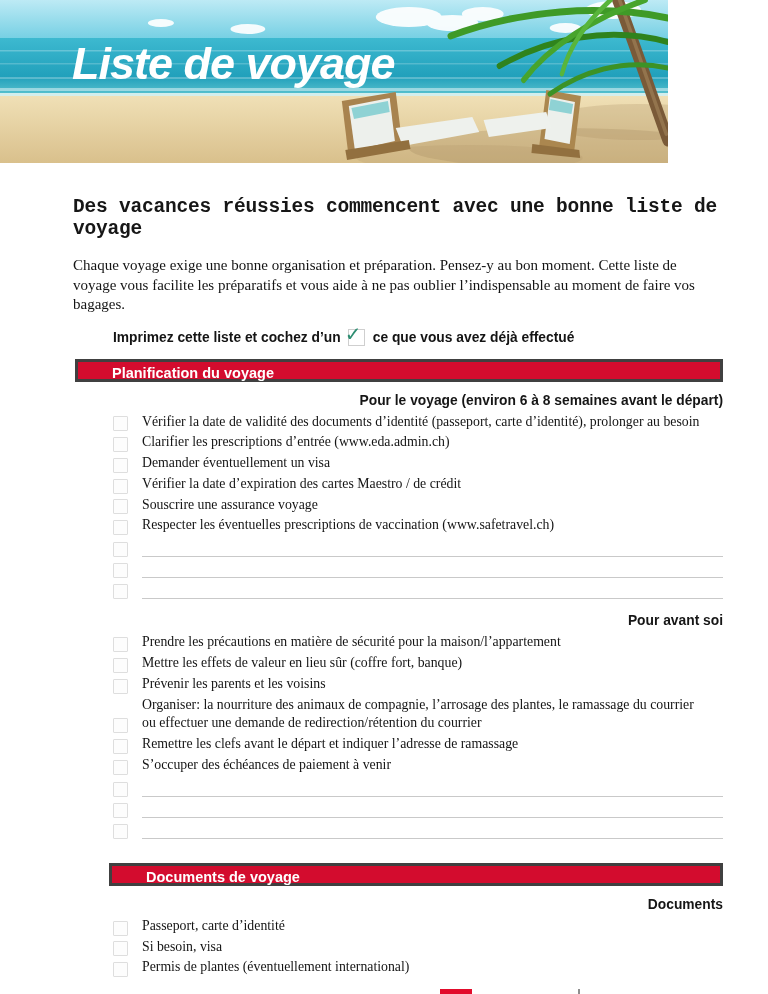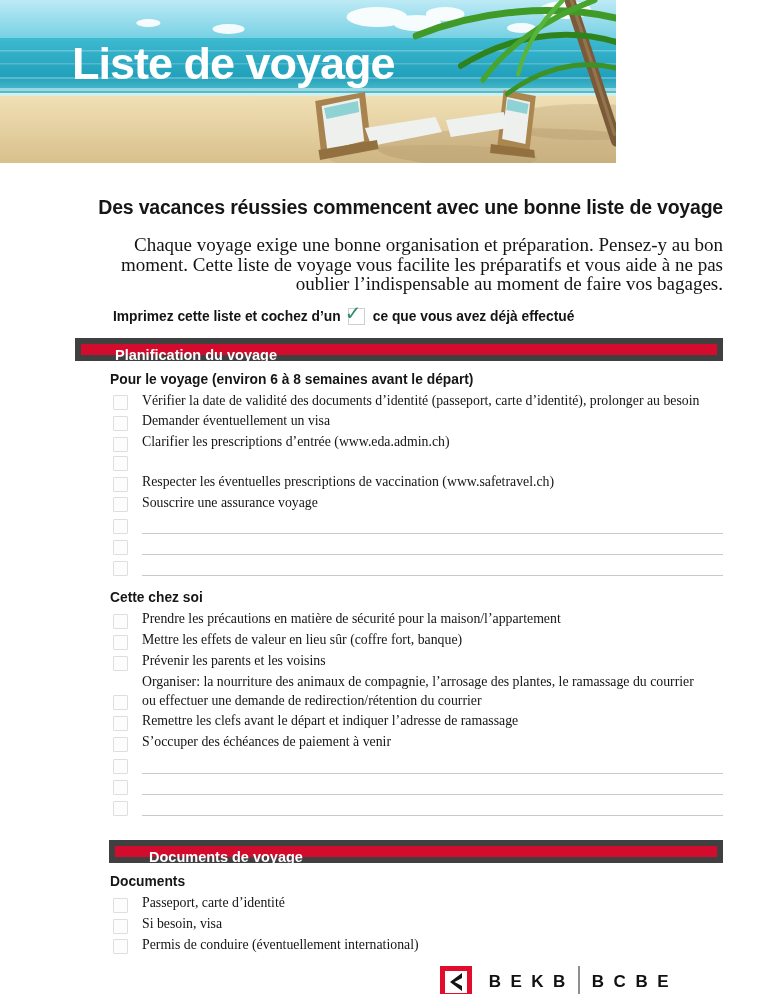--- a/index.html
+++ b/index.html
@@ -1,45 +1,45 @@
 <!DOCTYPE html>
 <html style="--banner-red: #d30c2e; --check-green: #2e8e72; --logo-red: #e20c2c; --line-gray: #c9c9c9;"><head>
 <meta charset="utf-8">
 <style>
   html,body{margin:0;padding:0;background:#fff;}
   .page{position:relative;width:768px;height:994px;background:#fff;overflow:hidden;
         font-family:"Liberation Serif",serif;color:#141414;}
 
   
-  .hero{position:relative;width:616px;height:163px;}
+  .hero{position:relative;width:668px;height:163px;font-style:italic;}
   .hero svg{display:block;width:100%;height:100%;}
   .hero-title{position:absolute;left:72px;top:38px;
      font-family:"Liberation Sans",sans-serif;font-weight:700;font-size:45px;
      color:#ffffff;letter-spacing:-1px;}
 
   
   .content{padding:0 45px 0 73px;}
-  .headline{margin:33px 0 16px;font-family:Liberation Sans, sans-serif;
-     font-weight:700;font-size:19.5px;color:#161616;letter-spacing:-0.2px;text-align:right;}
-  .intro{margin:15px 0 0;font-size:19px;line-height:19.5px;text-align:right;}
+  .headline{margin:33px 0 16px;font-family:Liberation Mono, monospace;
+     font-weight:700;font-size:19.5px;color:#161616;letter-spacing:-0.2px;}
+  .intro{margin:15px 0 0;font-size:15px;line-height:19.5px;}
   .instruction{margin:14px 0 0;font-family:"Liberation Sans",sans-serif;
      font-weight:700;font-size:13.8px;display:flex;align-items:center;padding-left:40px;}
   .check-box{position:relative;display:inline-block;width:15px;height:15px;
      border:1px solid #cfcfcf;background:#fff;margin:0 8px 0 7px;}
   .check-box .glyph{position:absolute;left:-4px;top:-8px;font-size:20px;
      font-weight:700;color:var(--check-green,#2e8e72);font-family:"DejaVu Sans",sans-serif;}
 
   
   .banner{margin:13px 0 0 2px;height:23px;line-height:23px;
-     background:var(--banner-red,#d30c2e);border:6px solid #404040;box-sizing:border-box;
+     background:var(--banner-red,#d30c2e);border:3px solid #404040;box-sizing:border-box;
      color:#fff;font-family:"Liberation Sans",sans-serif;font-weight:700;font-size:14.5px;
      padding-left:34px;}
   .section:nth-child(2) .banner{margin-top:24px;margin-left:36px;}
   .group-title{margin:14px 0 5px 37px;font-family:"Liberation Sans",sans-serif;
-     font-weight:700;font-size:13.8px;color:#161616;}
+     font-weight:700;font-size:13.8px;color:#161616;text-align:right;}
   .banner + .group-title{margin-top:11px;}
   .row{display:flex;align-items:flex-end;margin:0 0 2px 40px;}
   .checkbox{flex:0 0 13px;width:13px;height:13px;border:1px solid #dedede;
      background:#fdfdfd;margin:2px 14px 0 0;border-radius:1px;box-sizing:content-box;}
   .item-label{font-size:13.8px;line-height:18.8px;white-space:pre-line;}
   .row.blank{height:20px;margin-bottom:1px;}
   .fill-line{flex:1;height:15px;border-bottom:1px solid var(--line-gray,#c9c9c9);}
 
   
   .footer{display:flex;justify-content:flex-end;align-items:center;
@@ -136,50 +136,51 @@
     <div>
         <div class="section">
           <div class="banner">Planification du voyage</div>
           <div class="group-title">Pour le voyage (environ 6 à 8 semaines avant le départ)</div>
           <div class="row">
             <span class="checkbox"></span>
             <span class="item-label">Vérifier la date de validité des documents d’identité (passeport, carte d’identité), prolonger au besoin</span>
           </div>
           <div class="row">
             <span class="checkbox"></span>
+            <span class="item-label">Clarifier les prescriptions d’entrée (www.eda.admin.ch)</span>
+          </div>
+          <div class="row">
+            <span class="checkbox"></span>
             <span class="item-label">Demander éventuellement un visa</span>
           </div>
           <div class="row">
             <span class="checkbox"></span>
-            <span class="item-label">Clarifier les prescriptions d’entrée (www.eda.admin.ch)</span>
-          </div>
-          <div class="row">
-            <span class="checkbox"></span>
+            <span class="item-label">Vérifier la date d’expiration des cartes Maestro / de crédit</span>
+          </div>
+          <div class="row">
+            <span class="checkbox"></span>
+            <span class="item-label">Souscrire une assurance voyage</span>
           </div>
           <div class="row">
             <span class="checkbox"></span>
             <span class="item-label">Respecter les éventuelles prescriptions de vaccination (www.safetravel.ch)</span>
           </div>
-          <div class="row">
-            <span class="checkbox"></span>
-            <span class="item-label">Souscrire une assurance voyage</span>
-          </div>
-          <div class="row blank">
-            <span class="checkbox"></span>
-            <span class="fill-line"></span>
-          </div>
-          <div class="row blank">
-            <span class="checkbox"></span>
-            <span class="fill-line"></span>
-          </div>
-          <div class="row blank">
-            <span class="checkbox"></span>
-            <span class="fill-line"></span>
-          </div>
-          <div class="group-title">Cette chez soi</div>
+          <div class="row blank">
+            <span class="checkbox"></span>
+            <span class="fill-line"></span>
+          </div>
+          <div class="row blank">
+            <span class="checkbox"></span>
+            <span class="fill-line"></span>
+          </div>
+          <div class="row blank">
+            <span class="checkbox"></span>
+            <span class="fill-line"></span>
+          </div>
+          <div class="group-title">Pour avant soi</div>
           <div class="row">
             <span class="checkbox"></span>
             <span class="item-label">Prendre les précautions en matière de sécurité pour la maison/l’appartement</span>
           </div>
           <div class="row">
             <span class="checkbox"></span>
             <span class="item-label">Mettre les effets de valeur en lieu sûr (coffre fort, banque)</span>
           </div>
           <div class="row">
             <span class="checkbox"></span>
@@ -217,21 +218,21 @@
           <div class="row">
             <span class="checkbox"></span>
             <span class="item-label">Passeport, carte d’identité</span>
           </div>
           <div class="row">
             <span class="checkbox"></span>
             <span class="item-label">Si besoin, visa</span>
           </div>
           <div class="row">
             <span class="checkbox"></span>
-            <span class="item-label">Permis de conduire (éventuellement international)</span>
+            <span class="item-label">Permis de plantes (éventuellement international)</span>
           </div>
         </div>
       </div>
 
     <div class="footer">
       <svg class="logo-square" viewBox="0 0 32 32">
         <rect x="0" y="0" width="32" height="32" style="fill:var(--logo-red,#e20c2c)"></rect>
         <rect x="5" y="5" width="22" height="22" fill="#ffffff"></rect>
         <path d="M22 7 L10 16 L22 25 L22 20 L14.5 16 L22 12 Z" fill="#141414"></path>
       </svg>

